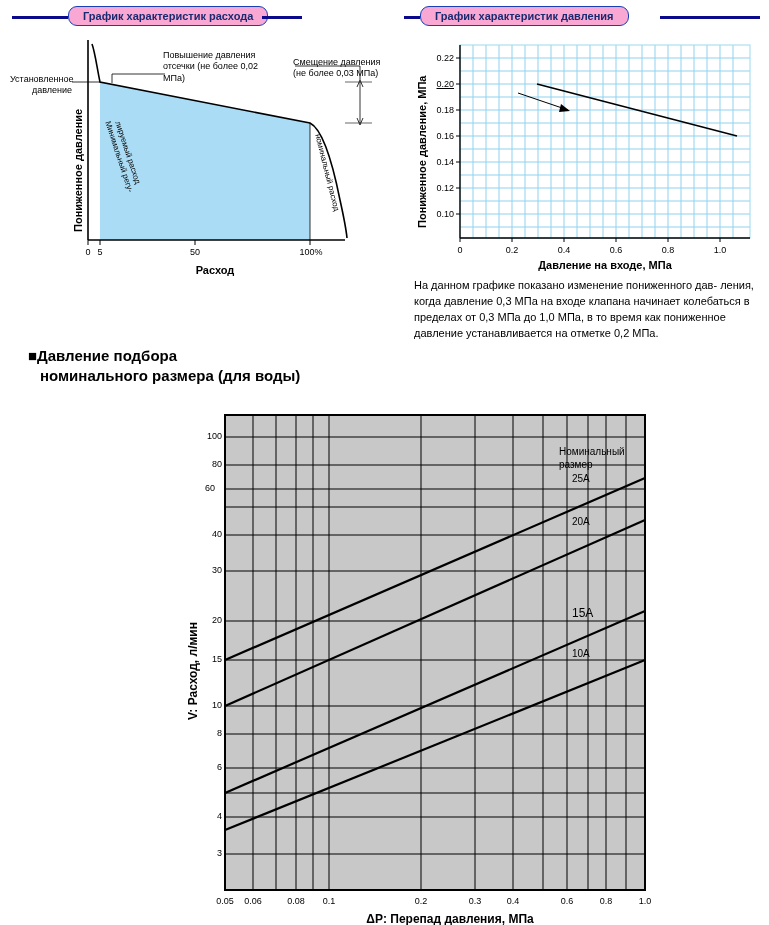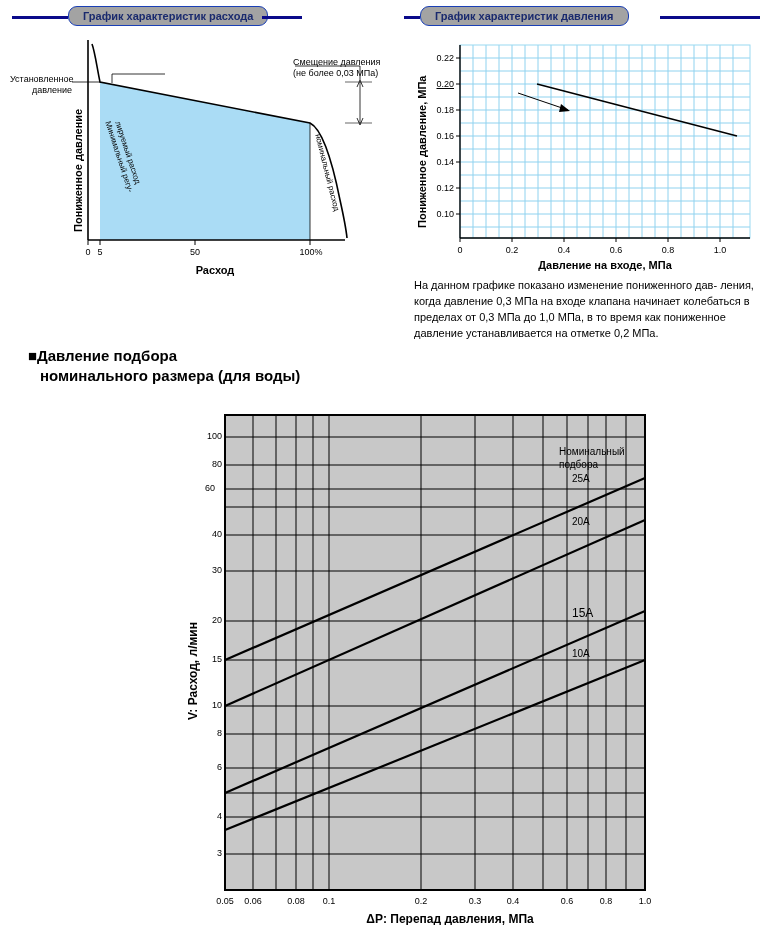--- a/index.html
+++ b/index.html
@@ -12,21 +12,21 @@
     height: 925px;
     position: relative;
     font-family: "Liberation Sans", sans-serif;
     color: #000;
     overflow: hidden;
   }
   .pill {
     position: absolute;
     border: 1px solid #1a3fb5;
     border-radius: 9px;
-    background: #a3a3a3;
+    background: #f9a8d4;
     color: #1a2a6e;
     font-size: 11px;
     font-weight: bold;
     padding: 3px 14px;
     white-space: nowrap;
   }
   .caption-bar {
     position: absolute;
     height: 3px;
     background: #0a0a8a;
@@ -96,20 +96,23 @@
       <path d="M357,118 L360,125 L363,118" fill="none" stroke="#000" stroke-width="0.8"></path>
       <line x1="345" y1="82" x2="372" y2="82" stroke="#000" stroke-width="0.6"></line>
       <line x1="345" y1="123" x2="372" y2="123" stroke="#000" stroke-width="0.6"></line>
       <line x1="295" y1="66" x2="360" y2="66" stroke="#000" stroke-width="0.8"></line>
       <line x1="360" y1="66" x2="360" y2="80" stroke="#000" stroke-width="0.8"></line>
     </svg>
 
     <div class="txt" style="left:10px; top:74px; text-align:right; width:62px;">Установленное
 давление</div>
 
+    <div class="txt" style="left:163px; top:50px;">Повышение давления
+отсечки (не более 0,02
+МПа)</div>
 
     <div class="txt" style="left:293px; top:57px;">Смещение давления
 (не более 0,03 МПа)</div>
 
     <div class="vert" style="left:72px; top:232px; transform:rotate(-90deg); font-size:11px; font-weight:bold;">Пониженное давление</div>
 
     <div class="vert" style="left:112px; top:120px; transform:rotate(72deg); font-size:8px;">Минимальный регу-</div>
     <div class="vert" style="left:122px; top:120px; transform:rotate(72deg); font-size:8px;">лируемый расход</div>
     <div class="vert" style="left:322px; top:133px; transform:rotate(76deg); font-size:8px;">номинальный расход</div>
 
@@ -296,18 +299,18 @@
   <div class="txt c" style="left:464px; top:506px; width:22px;">0.3</div>
   <div class="txt c" style="left:502px; top:506px; width:22px;">0.4</div>
   <div class="txt c" style="left:556px; top:506px; width:22px;">0.6</div>
   <div class="txt c" style="left:595px; top:506px; width:22px;">0.8</div>
   <div class="txt c" style="left:634px; top:506px; width:22px;">1.0</div>
 
   <div class="vert" style="left:186px; top:330px; transform:rotate(-90deg); font-size:12px; font-weight:bold;">V: Расход, л/мин</div>
   <div class="txt c" style="left:345px; top:522px; width:210px; font-size:12px; font-weight:bold;">ΔP: Перепад давления, МПа</div>
 
   <div class="txt" style="left:559px; top:56px; font-size:10px;">Номинальный
-подбора</div>
+размер</div>
   <div class="txt" style="left:572px; top:83px; font-size:10px;">25A</div>
   <div class="txt" style="left:572px; top:126px; font-size:10px;">20A</div>
   <div class="txt" style="left:572px; top:216px; font-size:12px;">15A</div>
   <div class="txt" style="left:572px; top:258px; font-size:10px;">10A</div>
 </div>
 
 </body></html>

